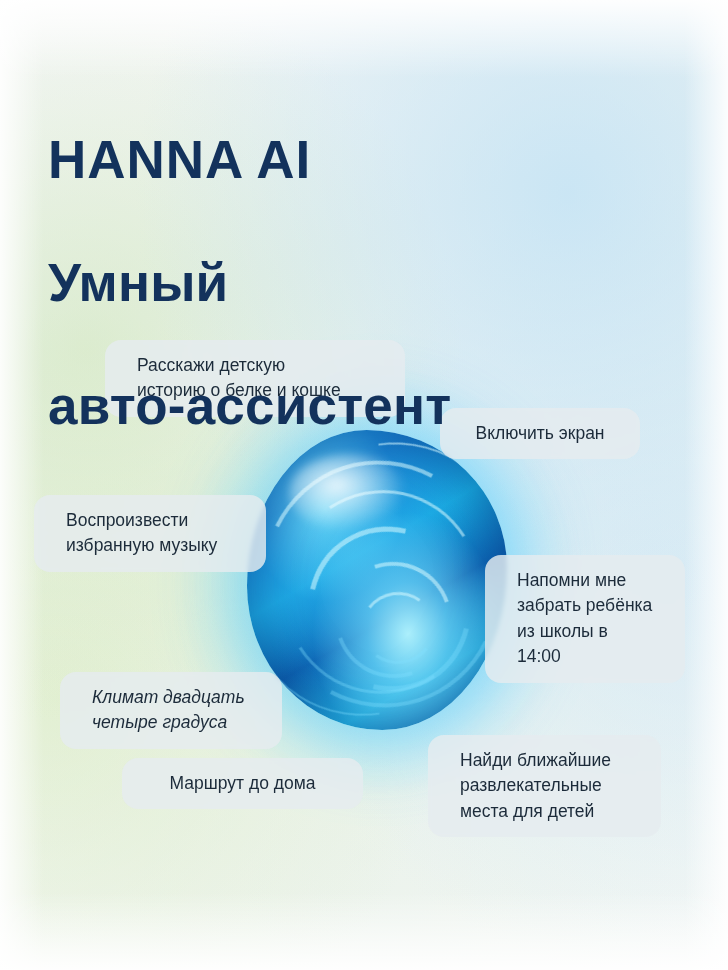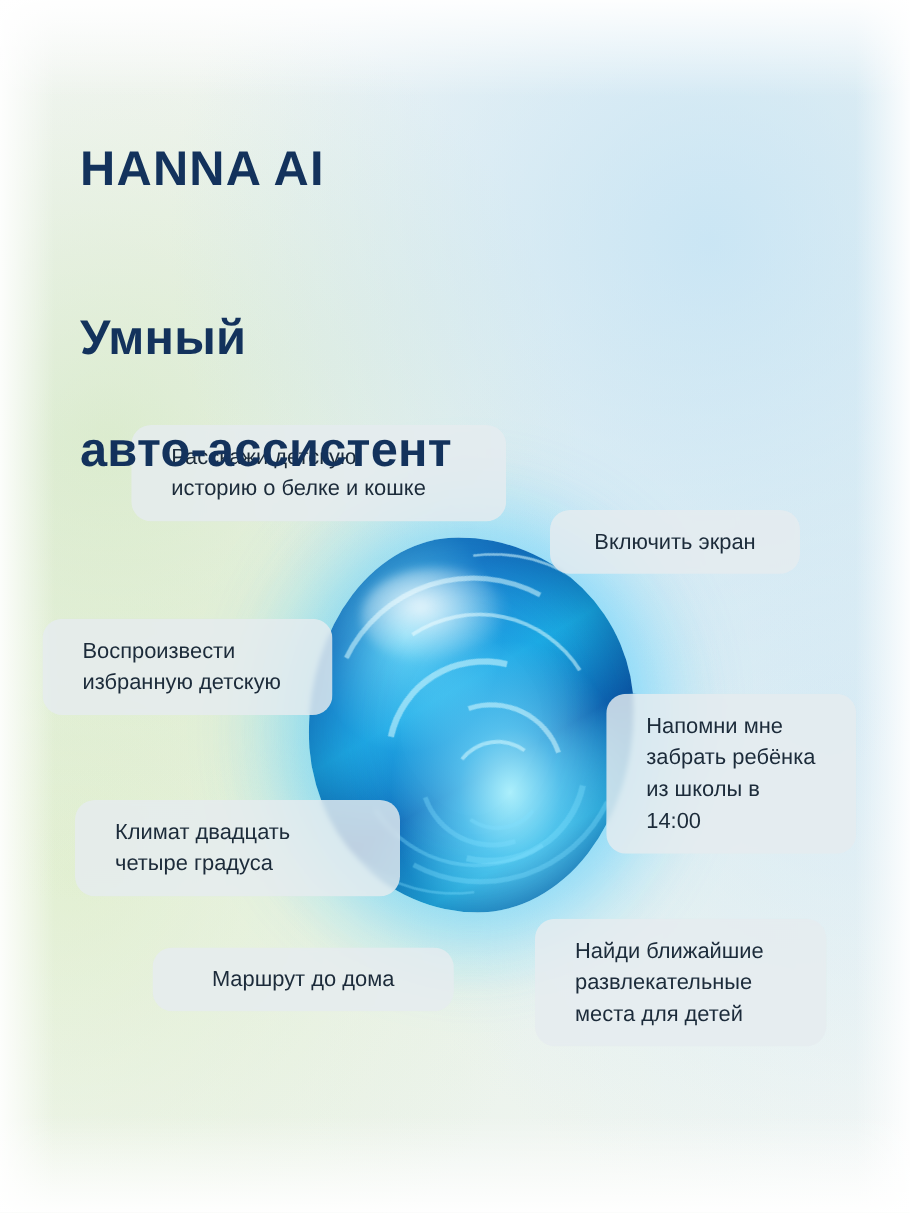--- a/index.html
+++ b/index.html
@@ -36,32 +36,32 @@
     pointer-events: none;
     background:
       linear-gradient(to bottom, rgba(255,255,255,0.95) 0%, rgba(255,255,255,0) 8%),
       linear-gradient(to top, rgba(255,255,255,0.95) 0%, rgba(255,255,255,0) 8%),
       linear-gradient(to right, rgba(255,255,255,0.9) 0%, rgba(255,255,255,0) 6%),
       linear-gradient(to left, rgba(255,255,255,0.9) 0%, rgba(255,255,255,0) 6%);
   }
 
   .headline {
     position: absolute;
-    left: 64px;
+    left: 48px;
     top: 68px;
     z-index: 6;
     color: #13325c;
-    font-size: 39px;
+    font-size: 53px;
     line-height: 1.16;
     font-weight: bold;
     letter-spacing: 0.2px;
     white-space: pre-line;
   }
   .headline .line1 { display: block; letter-spacing: 1px; }
-  .headline .line2 { display: block; margin-top: 44px; }
+  .headline .line2 { display: block; }
   .headline .line3 { display: block; }
 
   
   .orb-wrap {
     position: absolute;
     left: 247px;
     top: 430px;
     width: 260px;
     height: 300px;
     z-index: 3;
@@ -123,21 +123,21 @@
     padding: 13px 32px;
     box-sizing: border-box;
     white-space: pre-line;
     backdrop-filter: blur(2px);
   }
 
   .chip-story    { left: 105px; top: 340px;  width: 300px; }
   .chip-screen   { left: 440px; top: 408px;  width: 200px; text-align: center; }
   .chip-music    { left: 34px;  top: 495px;  width: 232px; }
   .chip-remind   { left: 485px; top: 555px;  width: 200px; }
-  .chip-climate  { left: 60px;  top: 640px;  width: 260px; }
+  .chip-climate  { left: 60px;  top: 672px;  width: 222px; font-style: italic; }
   .chip-route    { left: 122px; top: 758px;  width: 241px; text-align: center; }
   .chip-places   { left: 428px; top: 735px;  width: 233px; }
 </style>
 </head>
 <body>
 
 <div class="poster">
 
   <div class="headline">
     <span class="line1">HANNA AI</span>
@@ -155,21 +155,21 @@
       <div class="swirl s4"></div>
       <div class="swirl s5"></div>
       <div class="highlight"></div>
     </div>
   </div>
 
   <div class="chip chip-story">Расскажи детскую
 историю о белке и кошке</div>
   <div class="chip chip-screen">Включить экран</div>
   <div class="chip chip-music">Воспроизвести
-избранную детскую</div>
+избранную музыку</div>
   <div class="chip chip-remind">Напомни мне
 забрать ребёнка
 из школы в 14:00</div>
   <div class="chip chip-climate">Климат двадцать
 четыре градуса</div>
   <div class="chip chip-route">Маршрут до дома</div>
   <div class="chip chip-places">Найди ближайшие
 развлекательные
 места для детей</div>
 

